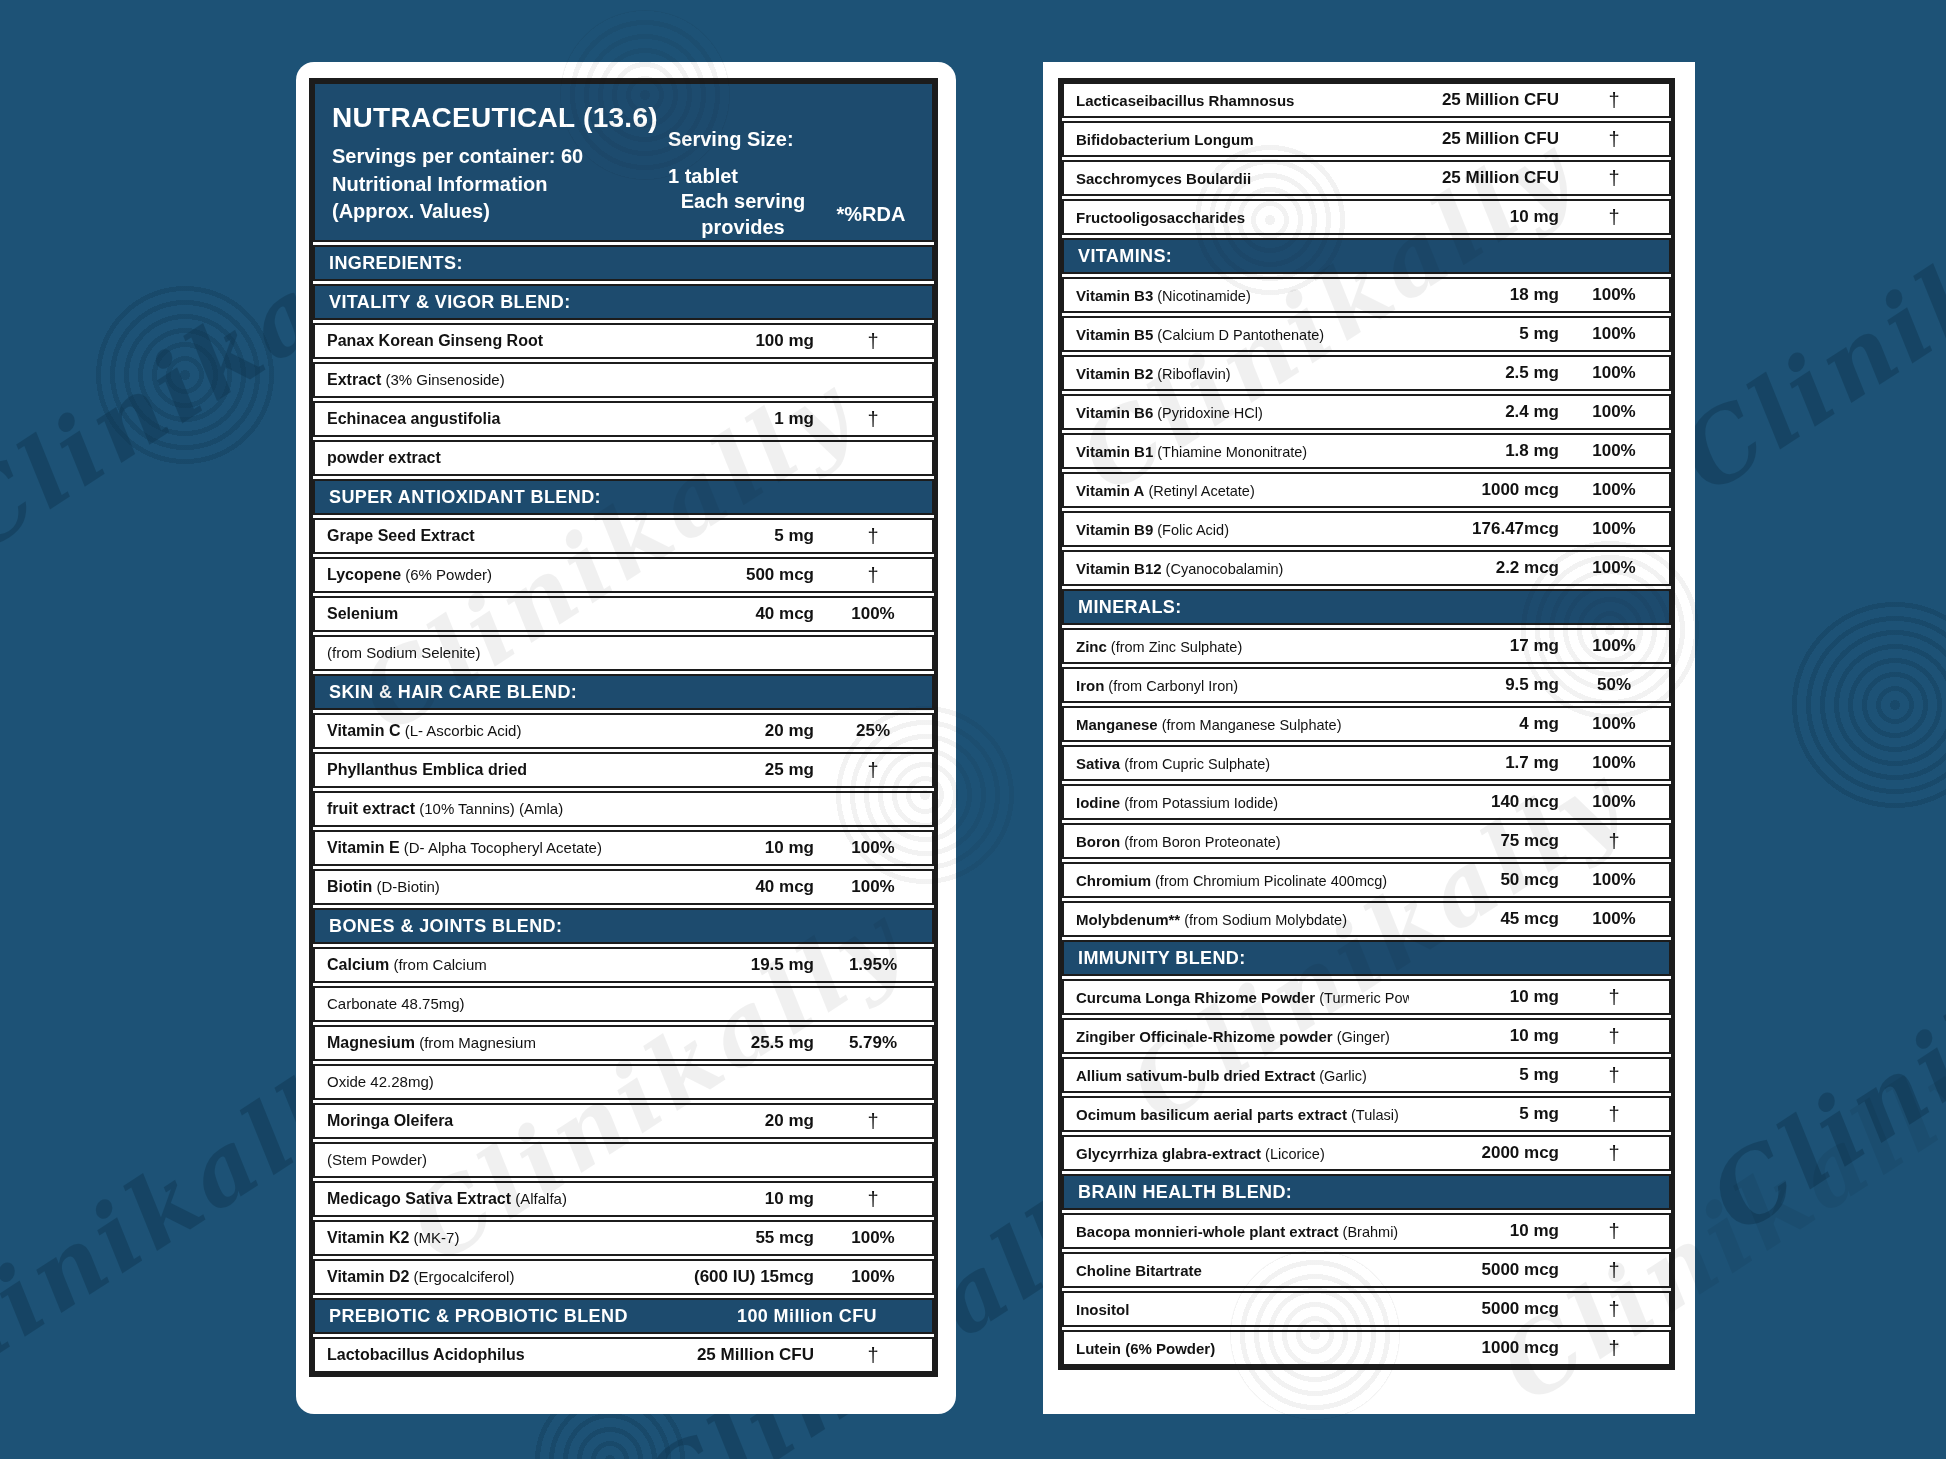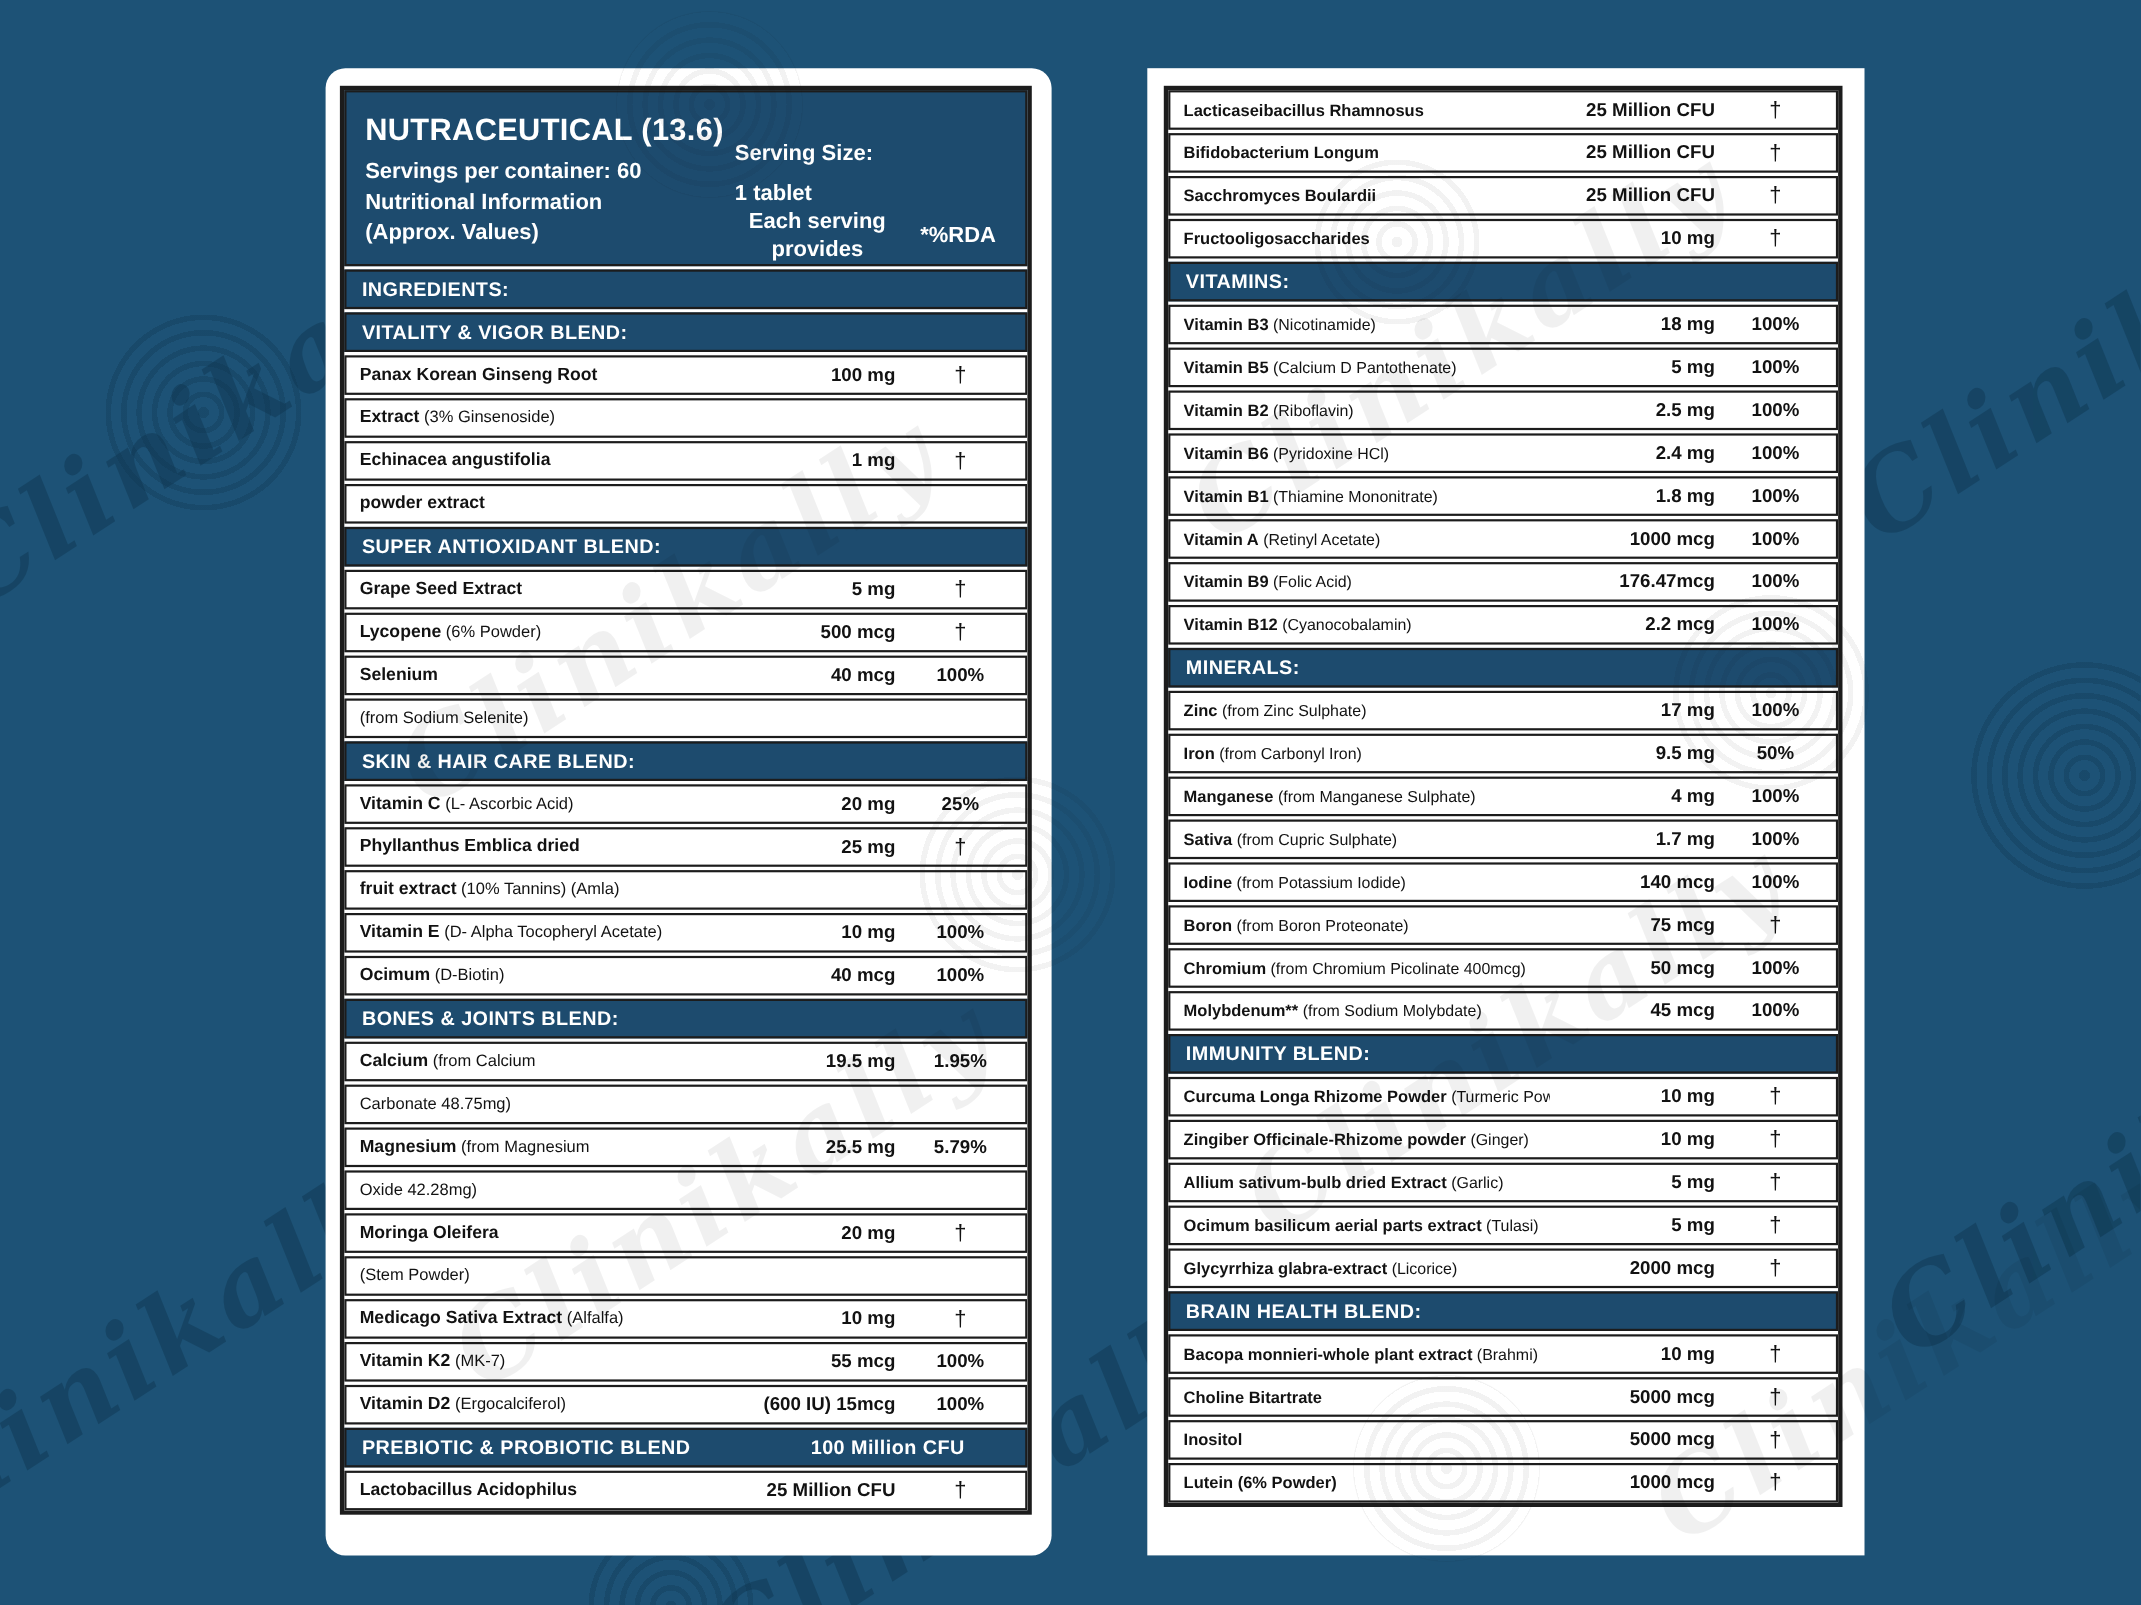--- a/index.html
+++ b/index.html
@@ -167,21 +167,21 @@
           <span class="nm"><b>fruit extract</b><span class="note"> (10% Tannins) (Amla)</span></span>
           <span class="amt"></span>
           <span class="rda"></span>
         </div>
         <div class="box r">
           <span class="nm"><b>Vitamin E</b><span class="note"> (D- Alpha Tocopheryl Acetate)</span></span>
           <span class="amt">10 mg</span>
           <span class="rda">100%</span>
         </div>
         <div class="box r">
-          <span class="nm"><b>Ocimum</b><span class="note"> (D-Biotin)</span></span>
+          <span class="nm"><b>Biotin</b><span class="note"> (D-Biotin)</span></span>
           <span class="amt">40 mcg</span>
           <span class="rda">100%</span>
         </div>
         <div class="box bar">
           <span>BONES &amp; JOINTS BLEND:</span>
         </div>
         <div class="box r">
           <span class="nm"><b>Calcium</b><span class="note"> (from Calcium</span></span>
           <span class="amt">19.5 mg</span>
           <span class="rda">1.95%</span>

